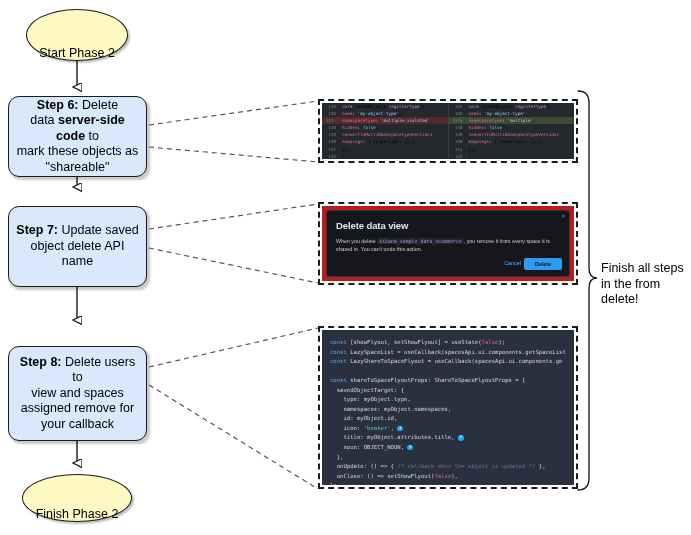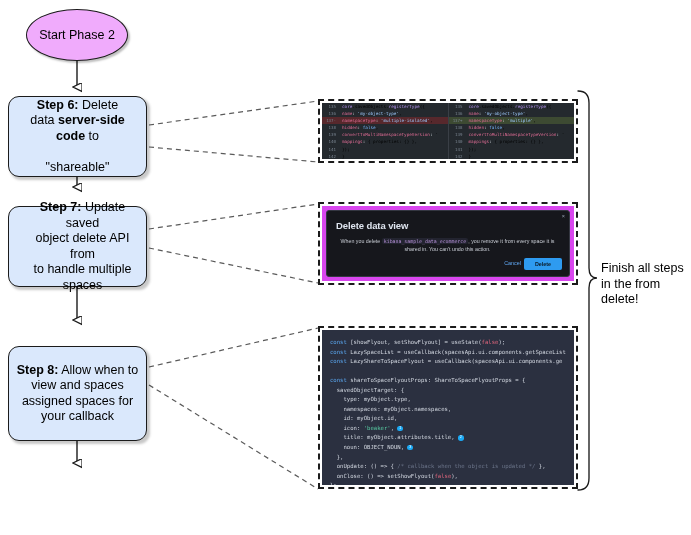--- a/index.html
+++ b/index.html
@@ -4,23 +4,23 @@
 <style>
   html,body{margin:0;padding:0;background:#ffffff;}
   body{width:691px;height:535px;position:relative;overflow:hidden;
        font-family:"Liberation Sans",sans-serif;color:#000;}
   .canvas{position:absolute;inset:0;}
   svg.wires{position:absolute;left:0;top:0;width:691px;height:535px;pointer-events:none;}
 
   
   .node{position:absolute;box-sizing:border-box;display:flex;align-items:center;
         justify-content:center;text-align:center;}
-  .terminator{border:1.4px solid #1b1b1b;background:#f0abfc;border-radius:50%;
+  .terminator{border:1.4px solid #1b1b1b;background:#fef9c3;border-radius:50%;
               font-size:12.5px;line-height:14px;
-              box-shadow:2px 2px 2px rgba(0,0,0,.25);}
+              box-shadow:2px 2px 2px rgba(0,0,0,.25);align-items:flex-end;}
   .stepbox{border:1.4px solid #1b1b1b;background:#dae8fc;border-radius:11px;
            font-size:12.5px;line-height:15.5px;padding:4px 6px;
            box-shadow:2.5px 2.5px 2.5px rgba(0,0,0,.22);}
   .stepbox b{font-weight:bold;text-align:right;}
 
   
   .shotframe{position:absolute;box-sizing:border-box;
              border:2.2px dashed #1b1b1b;background:#ffffff;}
 
   
@@ -39,22 +39,22 @@
   .dcode{padding-left:3px;overflow:hidden;text-overflow:clip;}
   .del{background:#57282c;}
   .add{background:#3d4a32;}
   .k-prop{color:#e06c95;}
   .k-str{color:#9ecbff;}
   .k-bool{color:#79b8ff;}
   .k-plain{color:#d8dee4;}
   .k-fn{color:#b392f0;}
 
   
-  .modalshot{position:absolute;inset:2px;background:#d946ef;overflow:hidden;
-             font-family:"Liberation Sans",sans-serif;text-align:center;}
+  .modalshot{position:absolute;inset:2px;background:#b91c1c;overflow:hidden;
+             font-family:"Liberation Sans",sans-serif;}
   .m-inner{position:absolute;left:4px;top:4px;right:4px;bottom:4px;
            background:#16171c;border:1px solid #343741;border-radius:3px;}
   .m-close{position:absolute;right:4px;top:2px;color:#98a2b3;font-size:5.5px;
            line-height:6px;}
   .m-title{position:absolute;left:9px;top:9px;color:#dfe5ef;font-size:9.5px;
            font-weight:bold;letter-spacing:-.1px;}
   .m-body{position:absolute;left:9px;top:26px;right:10px;color:#c8ccd4;
           font-size:5.3px;line-height:8.2px;}
   .m-code{color:#b58fd6;font-family:"DejaVu Sans Mono",monospace;
           background:#232430;padding:0 2px;border-radius:2px;font-size:4.9px;}
@@ -116,42 +116,44 @@
   </svg>
 
   <div class="node terminator" style="left:26px;top:9px;width:102px;height:52px;">
     <span>Start Phase 2</span>
   </div>
 
   <div class="node stepbox" style="left:8px;top:96px;width:139px;height:81px;">
     <div>
       <span><b>Step 6:</b><span> Delete</span></span><br>
       <span>data </span><b>server-side code</b><span> to</span><br>
-      <br>
+      <span>mark these objects as</span><br>
       <span>"shareable"</span>
     </div>
   </div>
 
-  <div class="node stepbox" style="left:8px;top:206px;width:139px;height:81px;padding-left:16px;">
+  <div class="node stepbox" style="left:8px;top:206px;width:139px;height:81px;">
     <div>
       <span><b>Step 7:</b><span> Update saved</span></span><br>
-      <span>object delete API from</span><br>
-      <span>to handle multiple spaces</span>
+      <span>object delete API name</span><br>
     </div>
   </div>
 
   <div class="node stepbox" style="left:8px;top:346px;width:139px;height:95px;">
     <div>
-      <span><b>Step 8:</b><span> Allow when to</span></span><br>
+      <span><b>Step 8:</b><span> Delete users to</span></span><br>
       <span>view and spaces</span><br>
-      <span>assigned spaces for</span><br>
+      <span>assigned remove for</span><br>
       <span>your callback</span>
     </div>
   </div>
 
+  <div class="node terminator" style="left:22px;top:474px;width:110px;height:48px;">
+    <span>Finish Phase 2</span>
+  </div>
 
   <div class="shotframe" style="left:318px;top:99px;width:260px;height:64px;">
     <div class="codeshot">
       <div class="diffwrap">
         <div class="diffpane" id="diffLeft">
             <div class="dline">
               <span class="dnum">135</span>
               <span class="dcode"><span class="k-fn">core</span>.savedObjects.<span class="k-fn">registerType</span>({</span>
             </div>
             <div class="dline">

